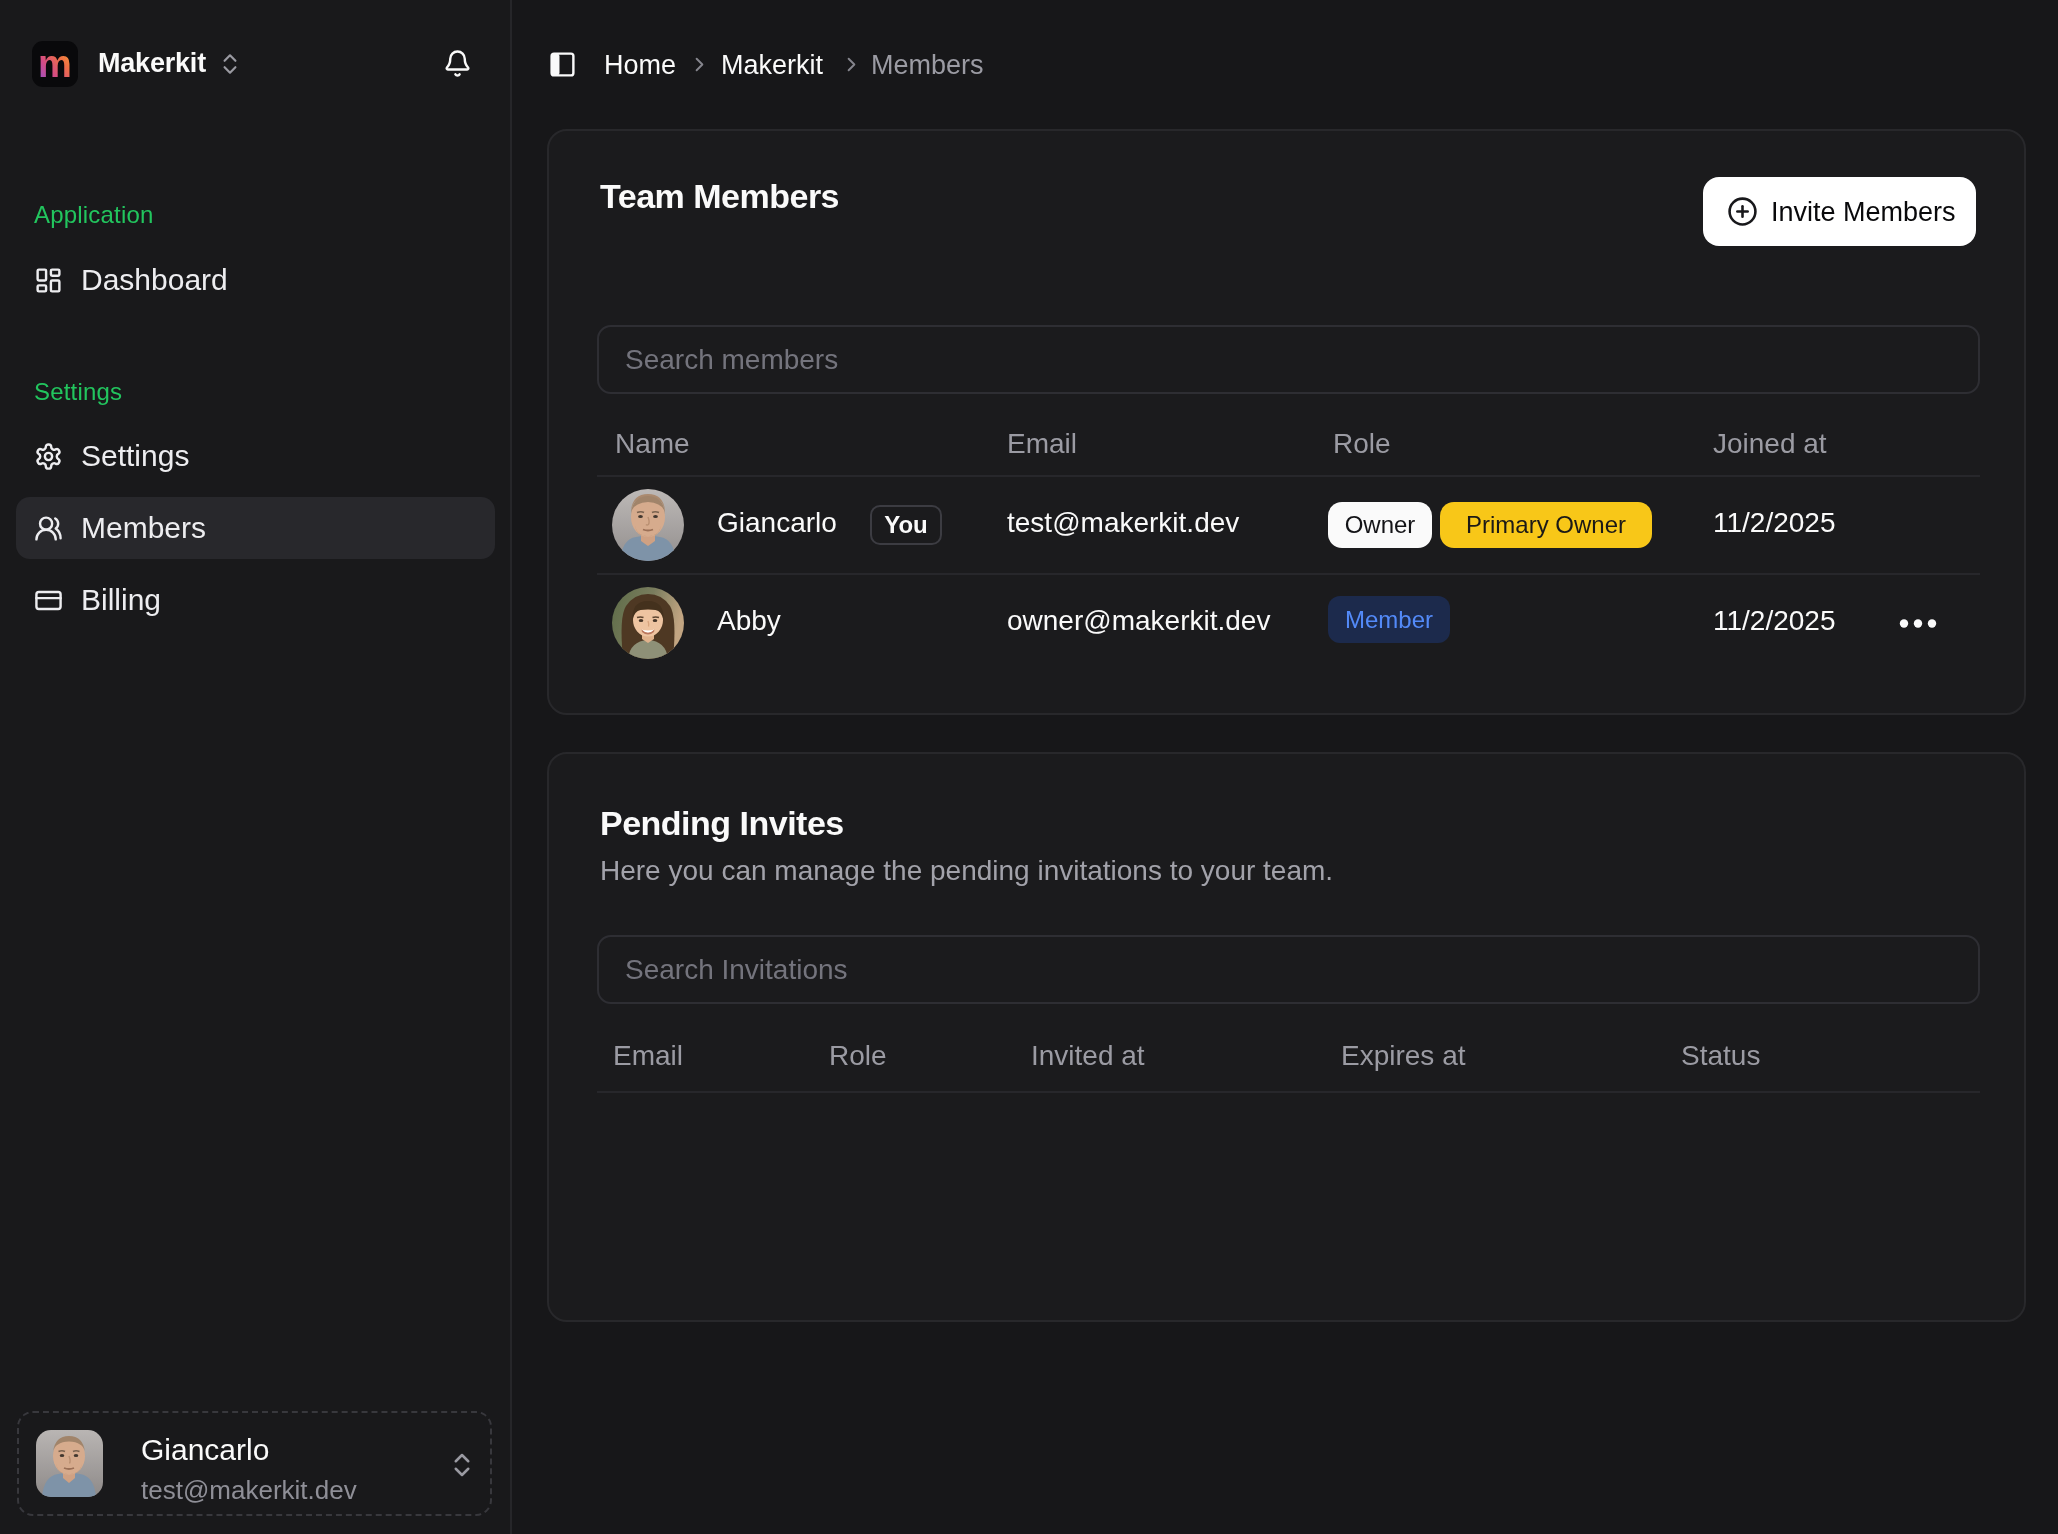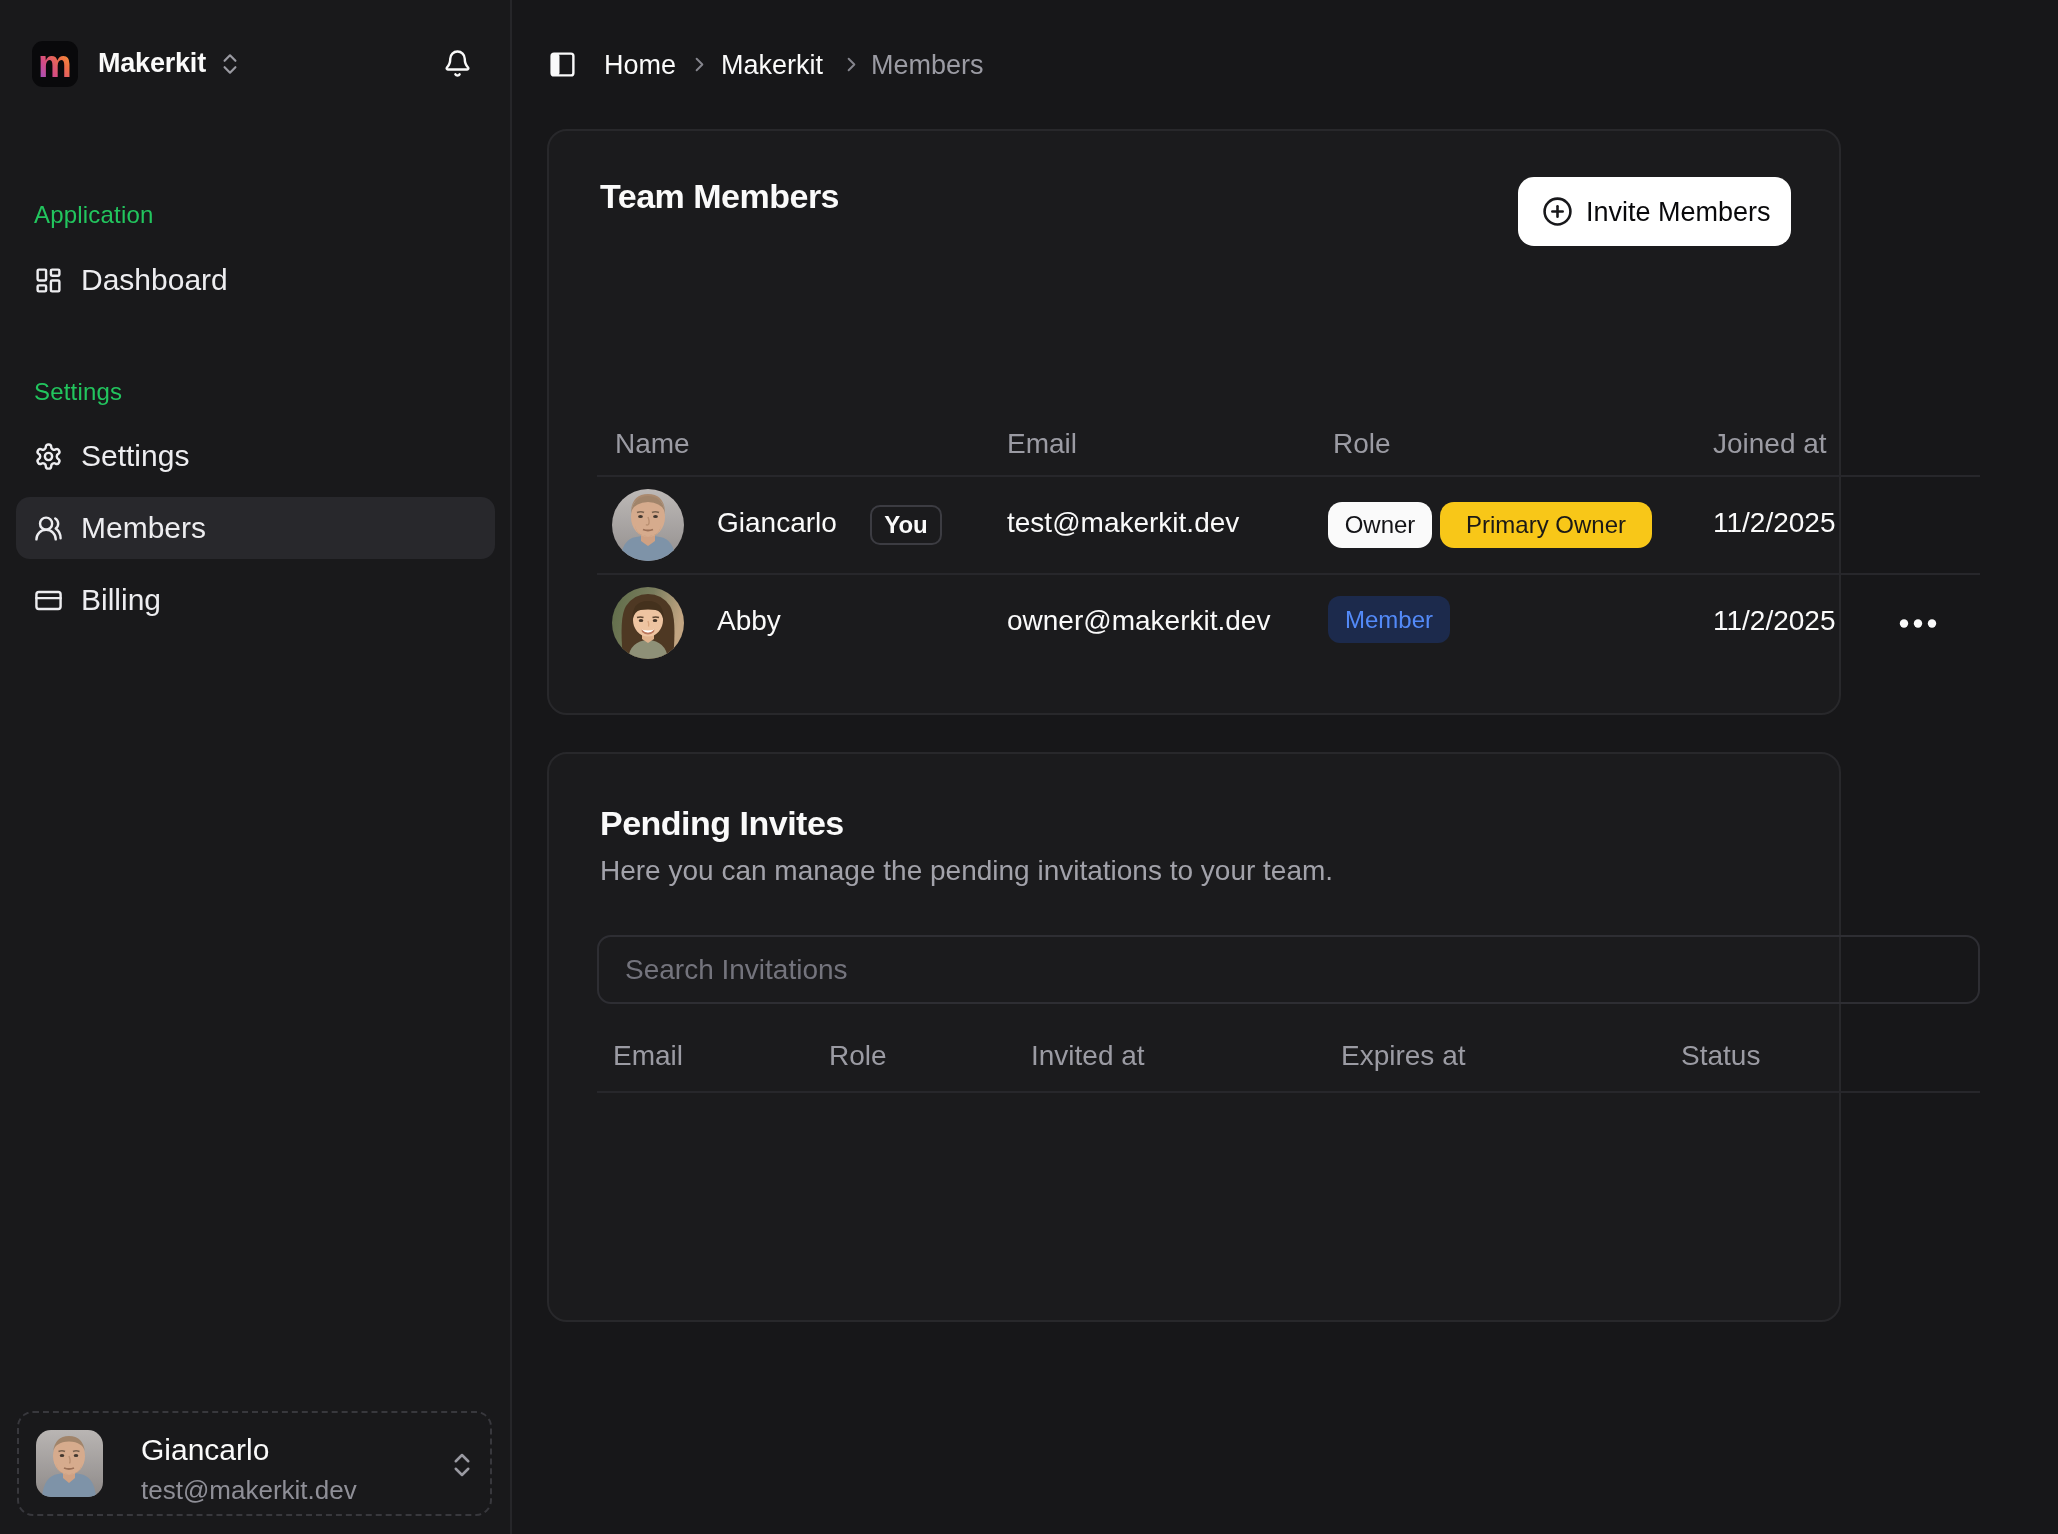--- a/index.html
+++ b/index.html
@@ -8,21 +8,21 @@
   #app { position:relative; width:2058px; height:1534px; }
   
   #sidebar { position:absolute; left:0; top:0; width:512px; height:1534px; background:#19191b; border-right:2px solid #262629; }
   .navlabel { position:absolute; left:34px; color:#22c55e; font-size:24px; font-weight:500; letter-spacing:.2px; }
   .navitem { position:absolute; left:16px; width:479px; height:62px; border-radius:14px; color:#ededf0; font-size:30px; }
   .navitem .ic { position:absolute; left:18px; top:17px; }
   .navitem .tx { position:absolute; left:65px; top:50%; transform:translateY(-50%); }
   .navitem.active { background:#28282c; }
   
   #main { position:absolute; left:512px; top:0; width:1546px; height:1534px; background:#171719; }
-  .card { position:absolute; left:35px; width:1294px; background:#1b1b1d; border:2px solid #28282b; border-radius:20px; }
+  .card { position:absolute; left:35px; width:1479px; background:#1b1b1d; border:2px solid #28282b; border-radius:20px; }
   .cardtitle { position:absolute; left:51px; color:#fafafa; font-size:34px; font-weight:700; letter-spacing:-0.5px; }
   .carddesc { position:absolute; left:51px; color:#a2a2aa; font-size:28px; }
   .searchbox { position:absolute; left:48px; width:1383px; height:69px; border:2px solid #2e2e33; border-radius:14px; }
   .searchbox span { position:absolute; left:26px; top:50%; transform:translateY(-50%); color:#74747d; font-size:28px; }
   .th { position:absolute; color:#9b9ba3; font-size:28px; font-weight:500; }
   .hline { position:absolute; left:48px; width:1383px; height:0; border-top:2px solid #27272b; }
   .cell { position:absolute; color:#fafafa; font-size:28px; }
   .badge { position:absolute; display:flex; align-items:center; justify-content:center; font-size:24px; font-weight:500; }
 </style>
 </head>
@@ -150,20 +150,23 @@
 
       <div class="abs" style="right:48px; top:46px; width:273px; height:69px; background:#ffffff; border-radius:16px;">
         <svg class="abs" style="left:24px; top:19px;" width="31" height="31" viewBox="0 0 24 24" fill="none" stroke="#18181b" stroke-width="2" stroke-linecap="round" stroke-linejoin="round">
             <circle cx="12" cy="12" r="10"></circle>
             <path d="M8 12h8"></path>
             <path d="M12 8v8"></path>
           </svg>
         <span class="abs" style="left:68px; top:50%; transform:translateY(-50%); color:#09090b; font-size:27px; font-weight:500;">Invite Members</span>
       </div>
 
+      <div class="searchbox" style="top:194px;">
+          <span>Search members</span>
+        </div>
 
       <div class="th" style="left:66px; top:297px;">Name</div>
       <div class="th" style="left:458px; top:297px;">Email</div>
       <div class="th" style="left:784px; top:297px;">Role</div>
       <div class="th" style="left:1164px; top:297px;">Joined at</div>
       <div class="hline" style="top:344px;"></div>
 
       <svg class="abs" style="left:63px; top:358px;" width="72" height="72" viewBox="0 0 72 72">
         <defs>
           <clipPath id="av1">

